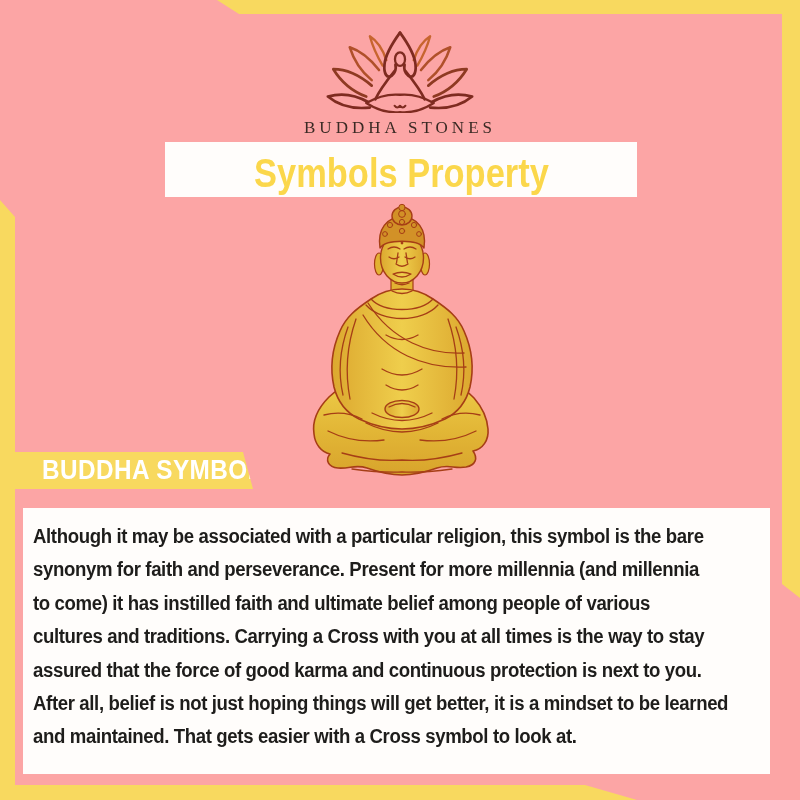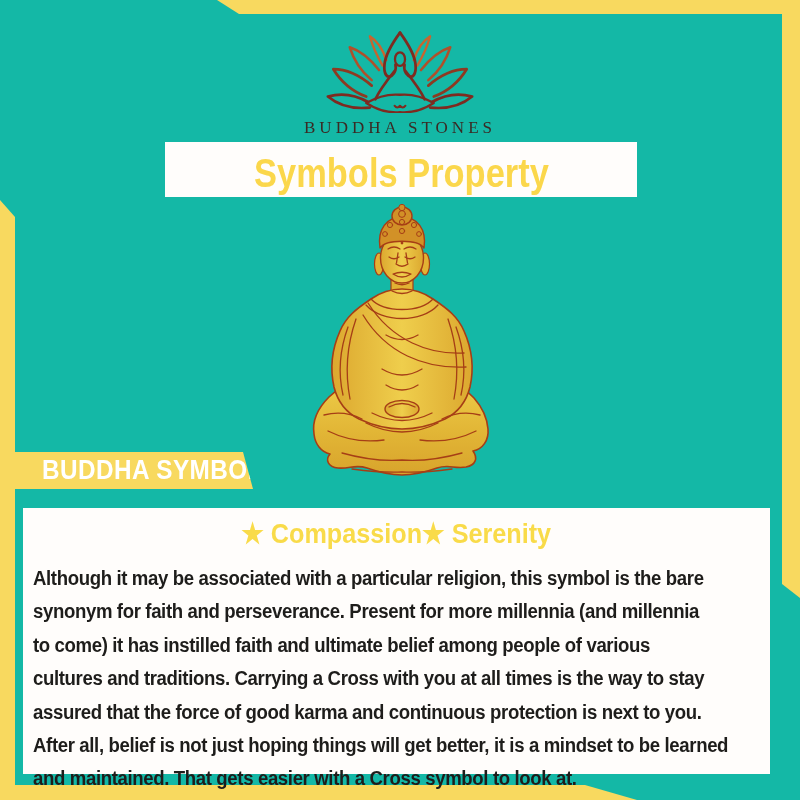--- a/index.html
+++ b/index.html
@@ -1,18 +1,18 @@
 <!DOCTYPE html>
 <html><head>
 <meta charset="utf-8">
 <style>
   html,body { margin:0; padding:0; background:#e8e4e0; }
   .page {
     position:relative; width:800px; height:800px; overflow:hidden;
-    background:#14b8a6;
+    background:#fca5a5;
     font-family:"Liberation Sans", sans-serif;
   }
   
   .accent { position:absolute; background:#F8D95F; }
   .accent-top    { top:0; left:217px; width:583px; height:14px;
                    clip-path:polygon(0 0,100% 0,100% 100%,22px 100%); }
   .accent-right  { top:0; right:0; width:18px; height:598px;
                    clip-path:polygon(0 0,100% 0,100% 100%,0 584px); }
   .accent-left   { top:200px; left:0; width:15px; height:600px;
                    clip-path:polygon(0 0,100% 17px,100% 100%,0 100%); }
@@ -173,23 +173,20 @@
       <ellipse cx="110" cy="208" rx="17" ry="8.5" fill="url(#goldH)" stroke="#A63E16" stroke-width="1.4"></ellipse>
       <path d="M97,206 Q110,199 123,206" stroke="#A63E16" stroke-width="1.3"></path>
     </svg>
   </div>
 
   <div class="section-flag">
     <span class="flag-text">BUDDHA SYMBOL</span>
   </div>
 
   <div class="content-panel">
-    <div class="keywords">
-      <span class="kw-text">★ Compassion★ Serenity</span>
-    </div>
     <div class="paragraph">
       <div class="line">Although it may be associated with a particular religion, this symbol is the bare</div>
       <div class="line">synonym for faith and perseverance. Present for more millennia (and millennia</div>
       <div class="line">to come) it has instilled faith and ultimate belief among people of various</div>
       <div class="line">cultures and traditions. Carrying a Cross with you at all times is the way to stay</div>
       <div class="line">assured that the force of good karma and continuous protection is next to you.</div>
       <div class="line">After all, belief is not just hoping things will get better, it is a mindset to be learned</div>
       <div class="line">and maintained. That gets easier with a Cross symbol to look at.</div>
     </div>
   </div>

